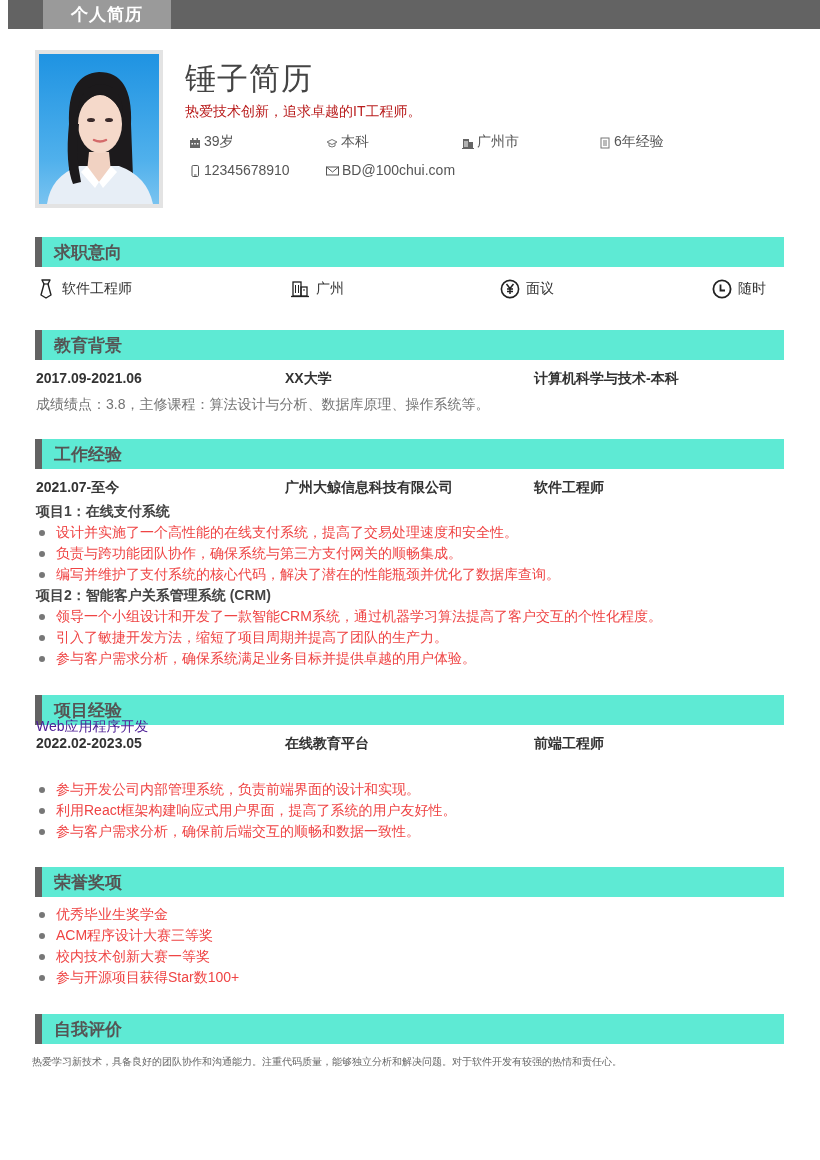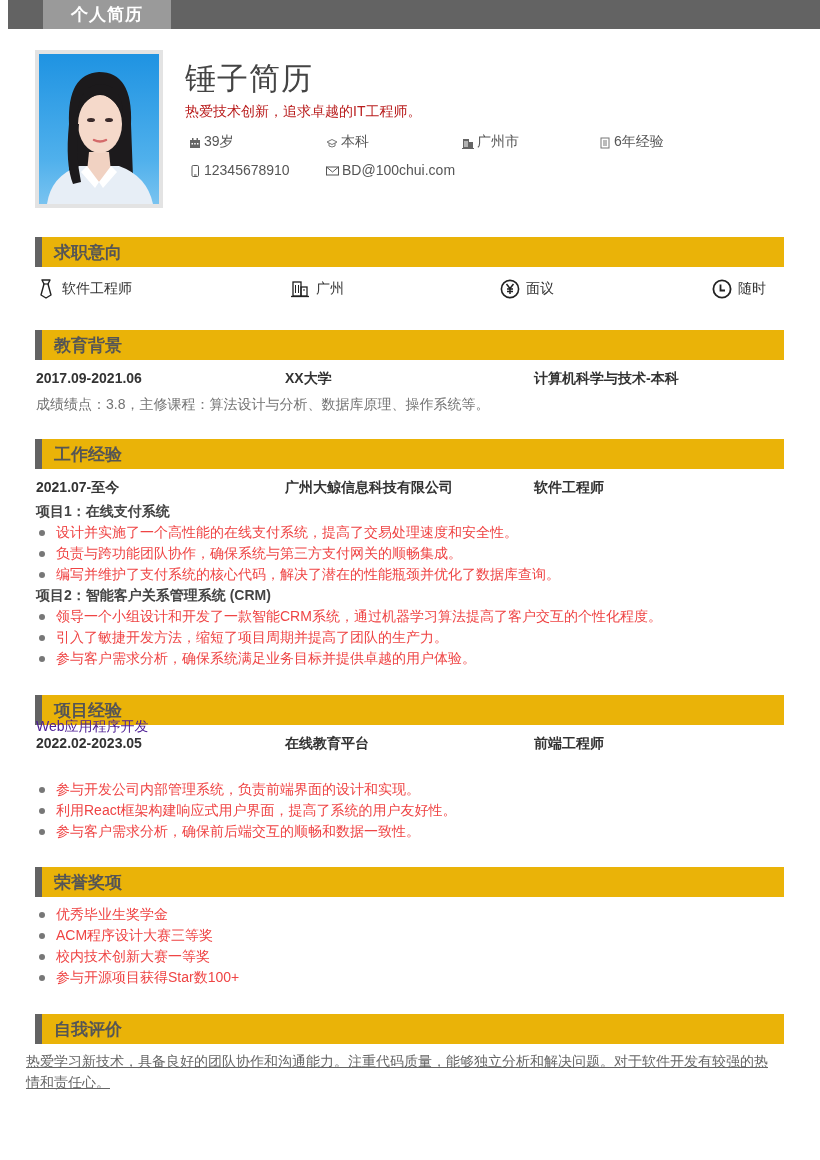--- a/index.html
+++ b/index.html
@@ -11,38 +11,38 @@
 
   .photo-frame { position: absolute; left: 35px; top: 50px; width: 128px; height: 158px; background: #e3e3e3; padding: 4px; }
   .photo { width: 120px; height: 150px; position: relative; overflow: hidden; background: linear-gradient(180deg, #1f93e2 0%, #4fb0ec 70%, #79c3f0 100%); }
   .photo svg { position: absolute; left: 0; top: 0; }
 
   .name { position: absolute; left: 185px; top: 58px; font-size: 31px; color: #444444; letter-spacing: 1px; }
   .tagline { position: absolute; left: 185px; top: 103px; font-size: 14px; color: #b91c1c; }
   .info { position: absolute; font-size: 14px; color: #555555; display: flex; align-items: center; white-space: nowrap; }
   .info .ic { display: inline-block; width: 12px; height: 12px; margin-right: 3px; position: relative; }
 
-  .section-head { position: absolute; left: 35px; width: 749px; height: 30px; background: #eab308; border-left: 7px solid #636363; }
+  .section-head { position: absolute; left: 35px; width: 749px; height: 30px; background: #5eead4; border-left: 7px solid #636363; }
   .section-head span { position: absolute; left: 12px; top: 0; line-height: 31px; font-size: 17px; font-weight: bold; color: #555555; }
 
   .intent-item { position: absolute; top: 278px; display: flex; align-items: center; font-size: 14px; color: #333333; }
   .intent-item .ic { width: 20px; height: 22px; margin-right: 6px; display: inline-flex; align-items: center; justify-content: center; }
 
   .row3 { position: absolute; left: 36px; width: 748px; font-size: 14px; font-weight: bold; color: #333333; }
   .row3 .c1 { position: absolute; left: 0; }
   .row3 .c2 { position: absolute; left: 249px; }
   .row3 .c3 { position: absolute; left: 498px; }
 
   .text { position: absolute; left: 36px; font-size: 14px; color: #737373; line-height: 21px; }
   .subhead { position: absolute; left: 36px; font-size: 14px; font-weight: bold; color: #444444; }
   ul.bullets { position: absolute; left: 36px; list-style: none; }
   ul.bullets li { font-size: 14px; color: #ef4444; line-height: 21px; padding-left: 20px; position: relative; white-space: nowrap; }
   ul.bullets li::before { content: ""; position: absolute; left: 3px; top: 8px; width: 6px; height: 6px; border-radius: 50%; background: #777777; }
 
-  .para { position: absolute; left: 26px; width: 748px; font-size: 14px; color: #666666; line-height: 21px; text-decoration: underline; }
+  .para { position: absolute; left: 32px; width: 748px; font-size: 10px; color: #666666; line-height: 21px; }
 </style>
 </head>
 <body>
 
 <div class="topbar">
   <div class="topbar-tab">个人简历</div>
 </div>
 
 <div class="photo-frame">
   <div class="photo">

